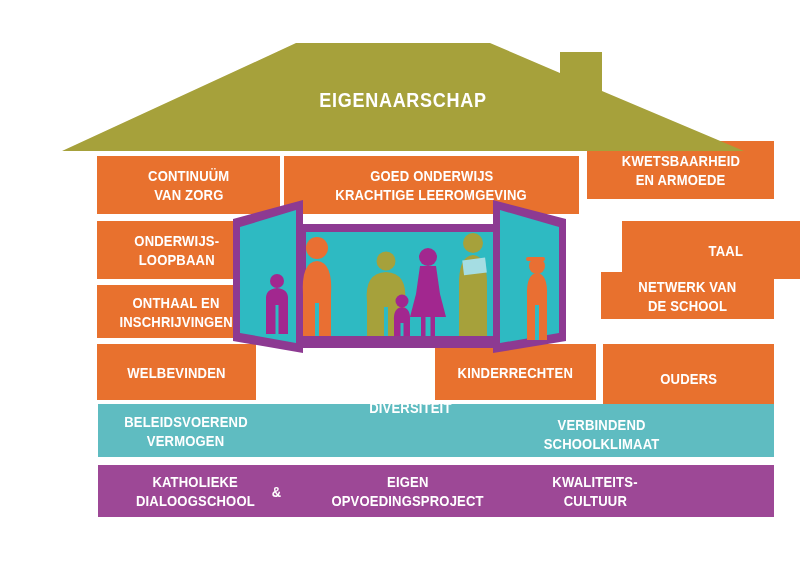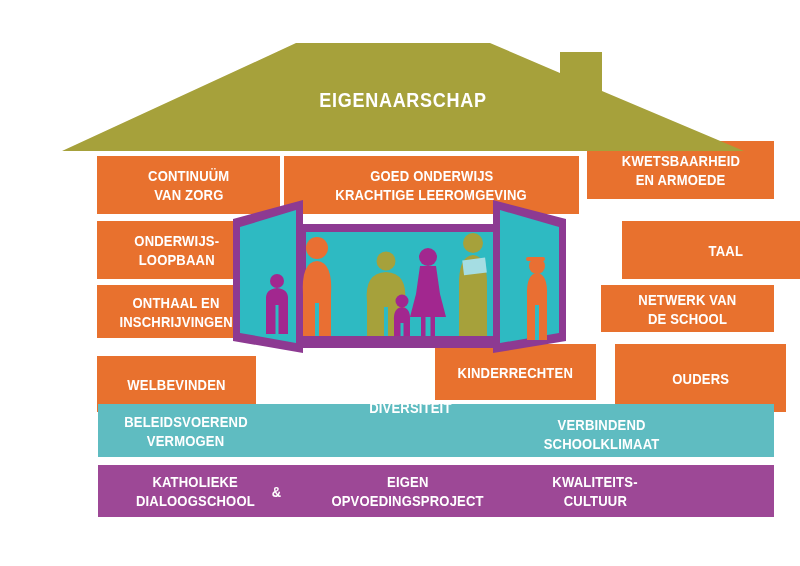--- a/index.html
+++ b/index.html
@@ -50,32 +50,32 @@
     <span>LOOPBAAN</span>
   </div>
   <div class="block orange" style="left:590px;top:221px;width:207px;height:58px">
     <span>TAAL</span>
   </div>
 
   <div class="block orange" style="left:65px;top:285px;width:159px;height:53px">
     <span>ONTHAAL EN</span>
     <span>INSCHRIJVINGEN</span>
   </div>
-  <div class="block orange" style="left:569px;top:285px;width:173px;height:47px">
+  <div class="block orange" style="left:569px;top:272px;width:173px;height:47px">
     <span>NETWERK VAN</span>
     <span>DE SCHOOL</span>
   </div>
 
-  <div class="block orange" style="left:65px;top:356px;width:159px;height:56px">
+  <div class="block orange" style="left:65px;top:344px;width:159px;height:56px">
     <span>WELBEVINDEN</span>
   </div>
   <div class="block orange" style="left:403px;top:344px;width:161px;height:56px">
     <span>KINDERRECHTEN</span>
   </div>
-  <div class="block orange" style="left:583px;top:344px;width:171px;height:68px">
+  <div class="block orange" style="left:571px;top:344px;width:171px;height:68px">
     <span>OUDERS</span>
   </div>
 
   <div class="block tealbar" style="left:66px;top:404px;width:676px;height:53px"></div>
   <div class="bartext" style="left:66px;top:404px;width:240px;height:53px">
     <span>BELEIDSVOEREND</span>
     <span>VERMOGEN</span>
   </div>
   <div class="bartext" style="left:310px;top:381px;width:200px;height:53px">
     <span>DIVERSITEIT</span>

